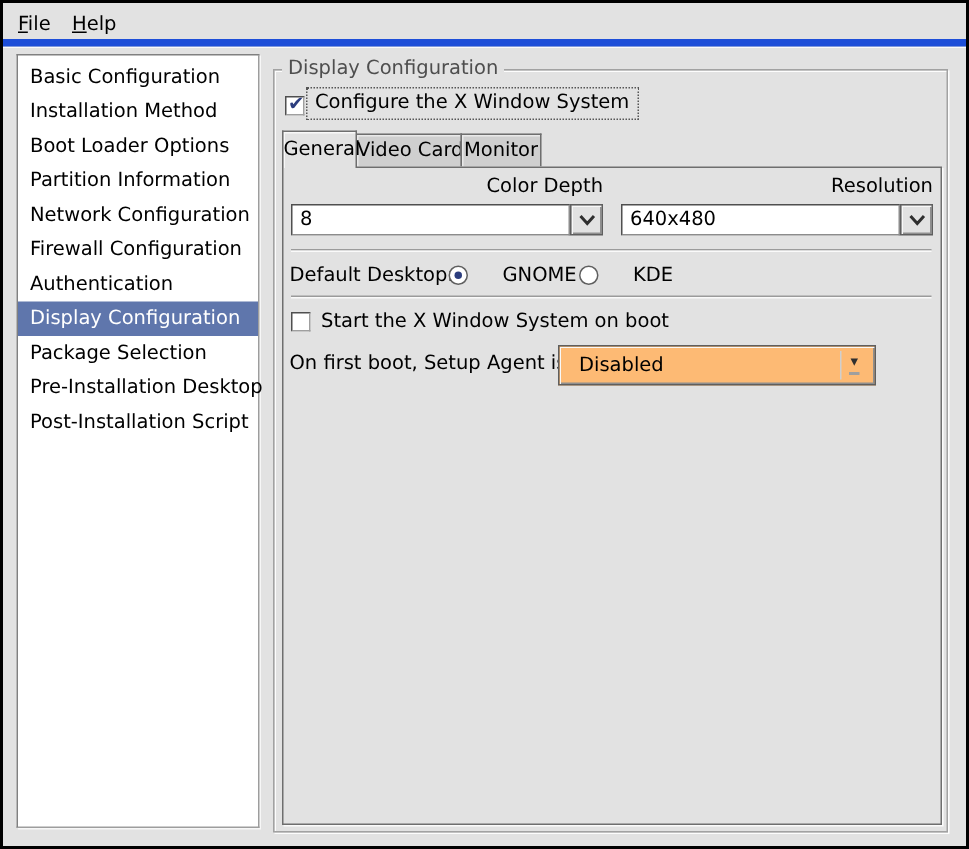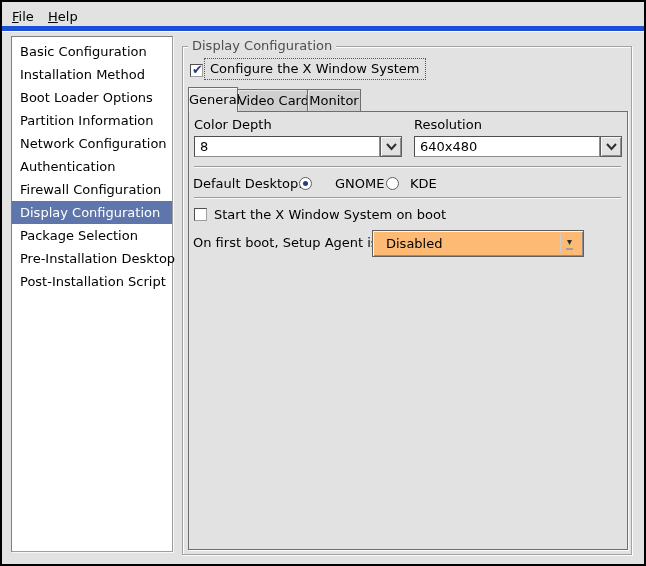--- a/index.html
+++ b/index.html
@@ -48,21 +48,21 @@
   .tab.inactive{top:42px;height:22px;background:#cfcfcf;z-index:1;line-height:21px;
                 box-shadow:inset 1px 1px 0 #e9e9e9;}
   .tab-general{left:5px;width:50px;}
   .tab-video{left:54px;width:71px;}
   .tab-monitor{left:124px;width:54px;}
 
   
   .page{position:absolute;left:5px;top:64px;width:440px;height:439px;background:#e2e2e2;
         border:1px solid #6e6e6e;box-shadow:1px 1px 0 #fbfbfb;z-index:2;}
 
-  .combo-label{position:absolute;top:5px;width:208px;text-align:left;white-space:nowrap;}
+  .combo-label{position:absolute;top:5px;width:208px;text-align:right;white-space:nowrap;}
   .lbl-colordepth{left:5px;}
   .lbl-resolution{left:225px;}
 
   .combo{position:absolute;top:24px;width:208px;height:21px;}
   .combo-colordepth{left:5px;}
   .combo-resolution{left:225px;}
   .combo .entry{position:absolute;left:0;top:0;width:186px;height:21px;background:#fff;
                 border:1px solid;border-color:#4f4f4f #8c8c8c #8c8c8c #4f4f4f;
                 padding-left:5px;line-height:19px;cursor:text;white-space:nowrap;}
   .combo .arrow-btn{position:absolute;right:0;top:0;width:22px;height:21px;background:#e2e2e2;
@@ -78,21 +78,21 @@
   .desktop-row{position:absolute;left:0;top:59px;right:0;height:26px;}
   .desktop-label{position:absolute;left:4px;top:0;line-height:26px;white-space:nowrap;}
   .radio{position:absolute;top:6px;width:13px;height:13px;border-radius:50%;background:#fff;
          border:1px solid #5f5f5f;cursor:default;}
   .radio .dot{position:absolute;left:3px;top:3px;width:5px;height:5px;border-radius:50%;
               background:#2c3d7e;}
   .radio-gnome{left:110px;}
   .radio-kde{left:197px;}
   .radio-label{position:absolute;top:0;line-height:26px;white-space:nowrap;cursor:default;}
   .radio-label-gnome{left:146px;}
-  .radio-label-kde{left:221px;}
+  .radio-label-kde{left:233px;}
 
   .cb2-row{position:absolute;left:0;top:94px;right:0;height:20px;}
   .cb2-box{left:5px;top:2px;}
   .cb2-label{position:absolute;left:25px;top:0;line-height:18px;white-space:nowrap;cursor:default;}
 
   .setup-row{position:absolute;left:0;top:116px;right:0;height:30px;}
   .setup-label{position:absolute;left:4px;top:0;line-height:30px;white-space:nowrap;}
   .option-menu{position:absolute;left:183px;top:2px;width:212px;height:27px;background:#fdba74;
                border:1px solid #5f5f5f;
                box-shadow:inset 1px 1px 0 #f8f8f8,inset -1px -1px 0 #8f8f8f;
@@ -112,22 +112,22 @@
     <div class="menu-item menu-file">File</div>
     <div class="menu-item menu-help">Help</div>
   </div>
 
   <div class="listbox">
     <div class="list-item">Basic Configuration</div>
     <div class="list-item">Installation Method</div>
     <div class="list-item">Boot Loader Options</div>
     <div class="list-item">Partition Information</div>
     <div class="list-item">Network Configuration</div>
+    <div class="list-item">Firewall Configuration</div>
     <div class="list-item">Authentication</div>
-    <div class="list-item">Firewall Configuration</div>
     <div class="list-item selected">Display Configuration</div>
     <div class="list-item">Package Selection</div>
     <div class="list-item">Pre-Installation Desktop</div>
     <div class="list-item">Post-Installation Script</div>
   </div>
 
   <div class="frame">
     <span class="frame-title">Display Configuration</span>
 
     <span class="checkbox-box cb1-box">

